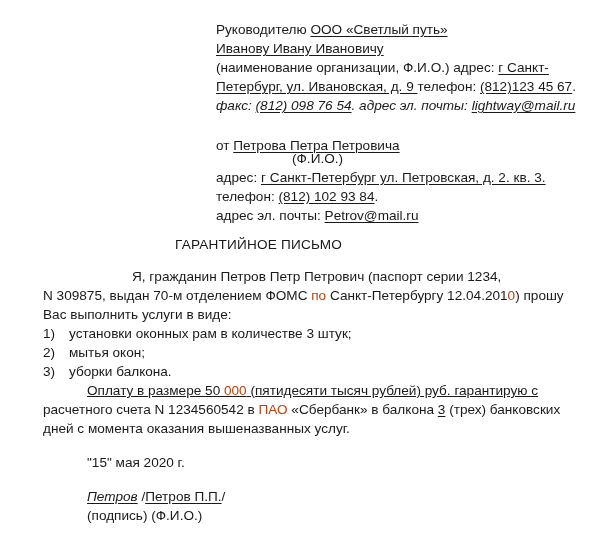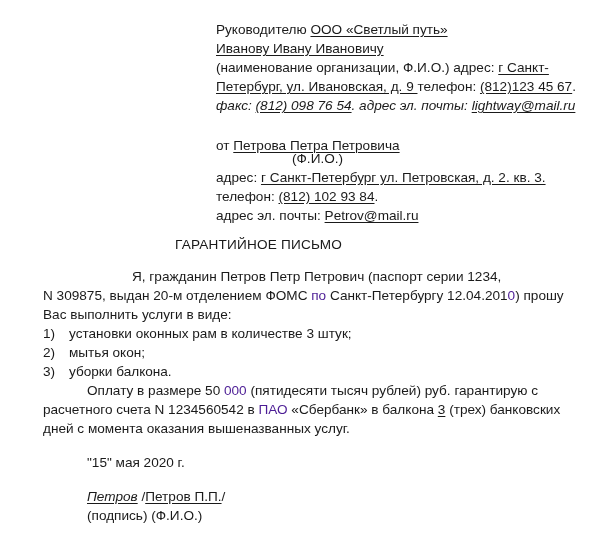--- a/index.html
+++ b/index.html
@@ -3,21 +3,21 @@
   <meta charset="utf-8">
   <style>
     html, body { margin: 0; padding: 0; background: #ffffff; }
     body {
       width: 600px; height: 558px; position: relative; overflow: hidden;
       font-family: "Liberation Sans", sans-serif; font-size: 13.6px; color: #1a1a1a;
     }
     .line { position: absolute; white-space: nowrap; line-height: 18px; }
     .u { text-decoration: underline; text-underline-offset: 2px; }
     .i { font-style: italic; }
-    .accent { color: #4c1d95; }
+    .accent { color: #c2410c; }
     .title { letter-spacing: 0.2px; }
     .num { display: inline-block; width: 26px; }
   </style>
 </head>
 <body>
 
 <div class="line" style="left:216px; top:21px;">
   <span>Руководителю </span><span class="u">ООО «Светлый путь»</span>
 </div>
 <div class="line u" style="left:216px; top:40px;">Иванову Ивану Ивановичу</div>
@@ -42,35 +42,35 @@
   <span>телефон: </span><span class="u">(812) 102 93 84</span><span>.</span>
 </div>
 <div class="line" style="left:216px; top:207px;">
   <span>адрес эл. почты: </span><span class="u">Petrov@mail.ru</span>
 </div>
 
 <div class="line title" style="left:175px; top:236px;">ГАРАНТИЙНОЕ ПИСЬМО</div>
 
 <div class="line" style="left:87px; top:268px;margin-left:45px;">Я, гражданин Петров Петр Петрович (паспорт серии 1234,</div>
 <div class="line" style="left:43px; top:287px;">
-  <span>N 309875, выдан 20-м отделением ФОМС </span><span class="accent">по</span><span> Санкт-Петербургу 12.04.201</span><span class="accent">0</span><span>) прошу</span>
+  <span>N 309875, выдан 70-м отделением ФОМС </span><span class="accent">по</span><span> Санкт-Петербургу 12.04.201</span><span class="accent">0</span><span>) прошу</span>
 </div>
 <div class="line" style="left:43px; top:306px;">Вас выполнить услуги в виде:</div>
 
 <div class="line" style="left:43px; top:325px;">
   <span class="num">1)</span><span>установки оконных рам в количестве 3 штук;</span>
 </div>
 <div class="line" style="left:43px; top:344px;">
   <span class="num">2)</span><span>мытья окон;</span>
 </div>
 <div class="line" style="left:43px; top:363px;">
   <span class="num">3)</span><span>уборки балкона.</span>
 </div>
 
-<div class="line" style="left:87px; top:382px;">
+<div class="line" style="left:87px; top:382px;text-decoration:underline;">
   <span>Оплату в размере 50 </span><span class="accent">000</span><span> (пятидесяти тысяч рублей) руб. гарантирую с</span>
 </div>
 <div class="line" style="left:43px; top:401px;">
   <span>расчетного счета N 1234560542 в </span><span class="accent">ПАО</span><span> «Сбербанк» в балкона </span><span class="u">3</span><span> (трех) банковских</span>
 </div>
 <div class="line" style="left:43px; top:420px;text-align:right;">дней с момента оказания вышеназванных услуг.</div>
 
 <div class="line" style="left:87px; top:454px;">"15" мая 2020 г.</div>
 <div class="line" style="left:87px; top:488px;">
   <span class="u i">Петров</span><span> /</span><span class="u">Петров П.П.</span><span>/</span>

